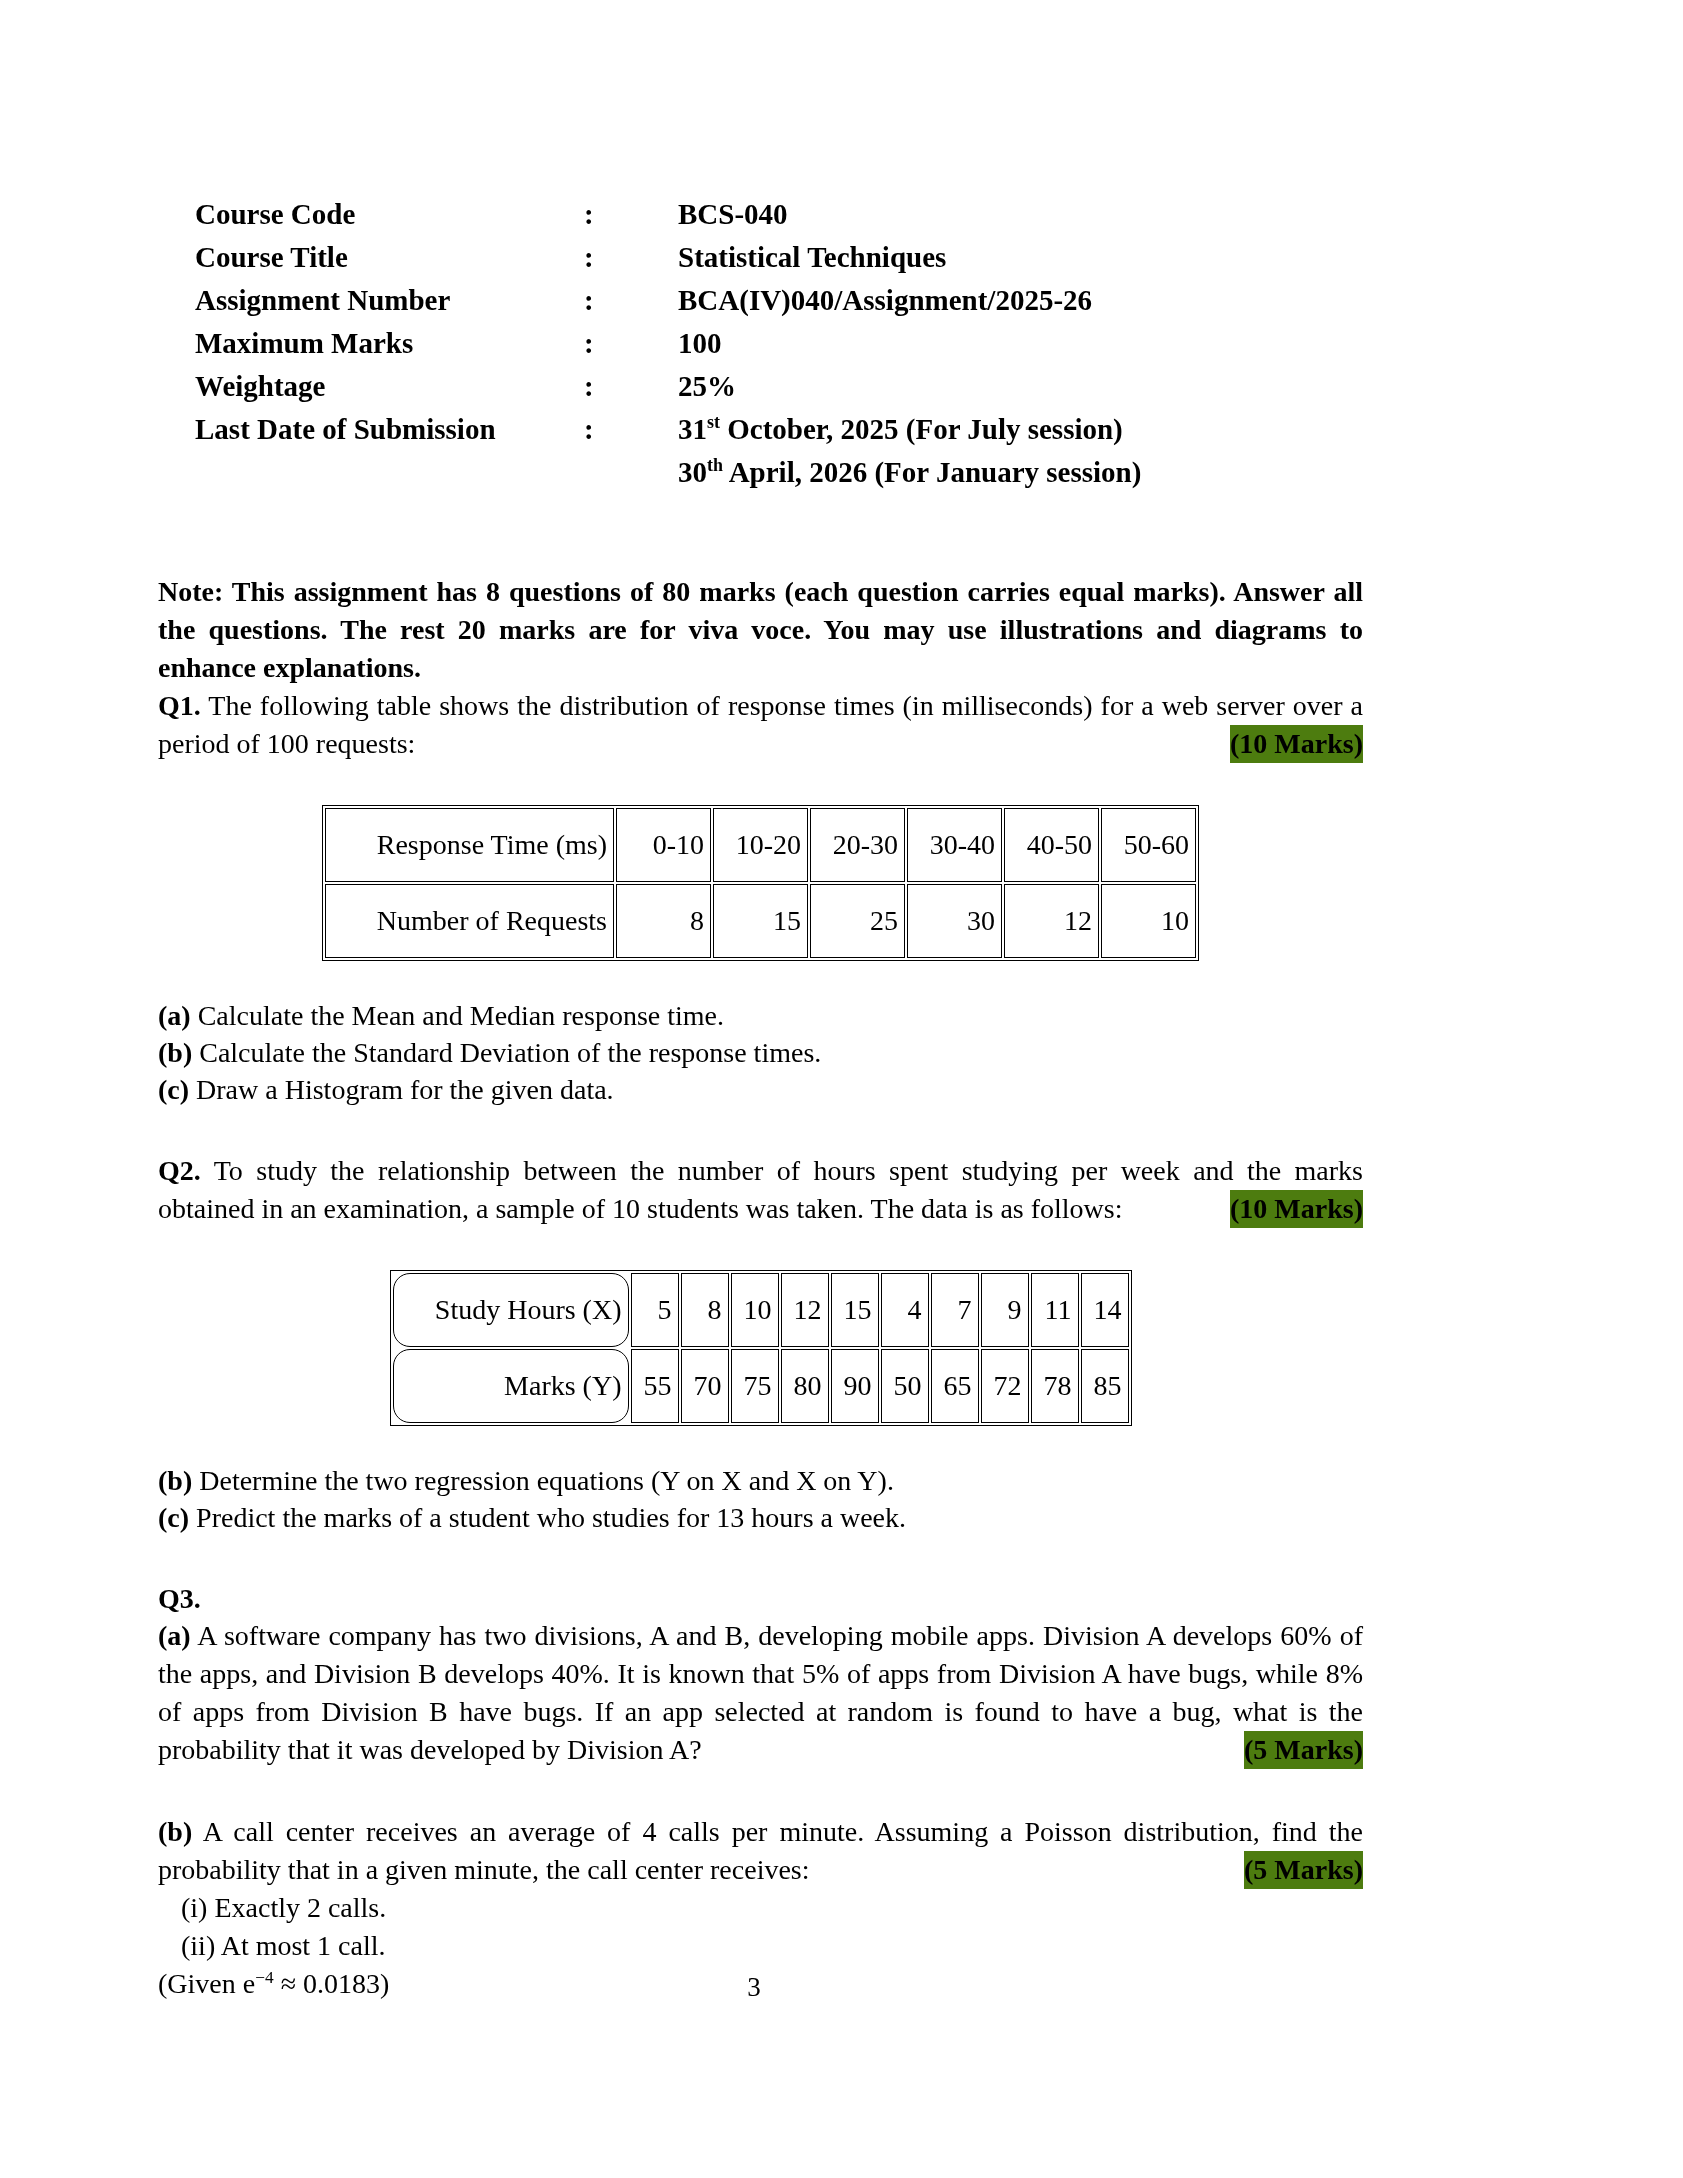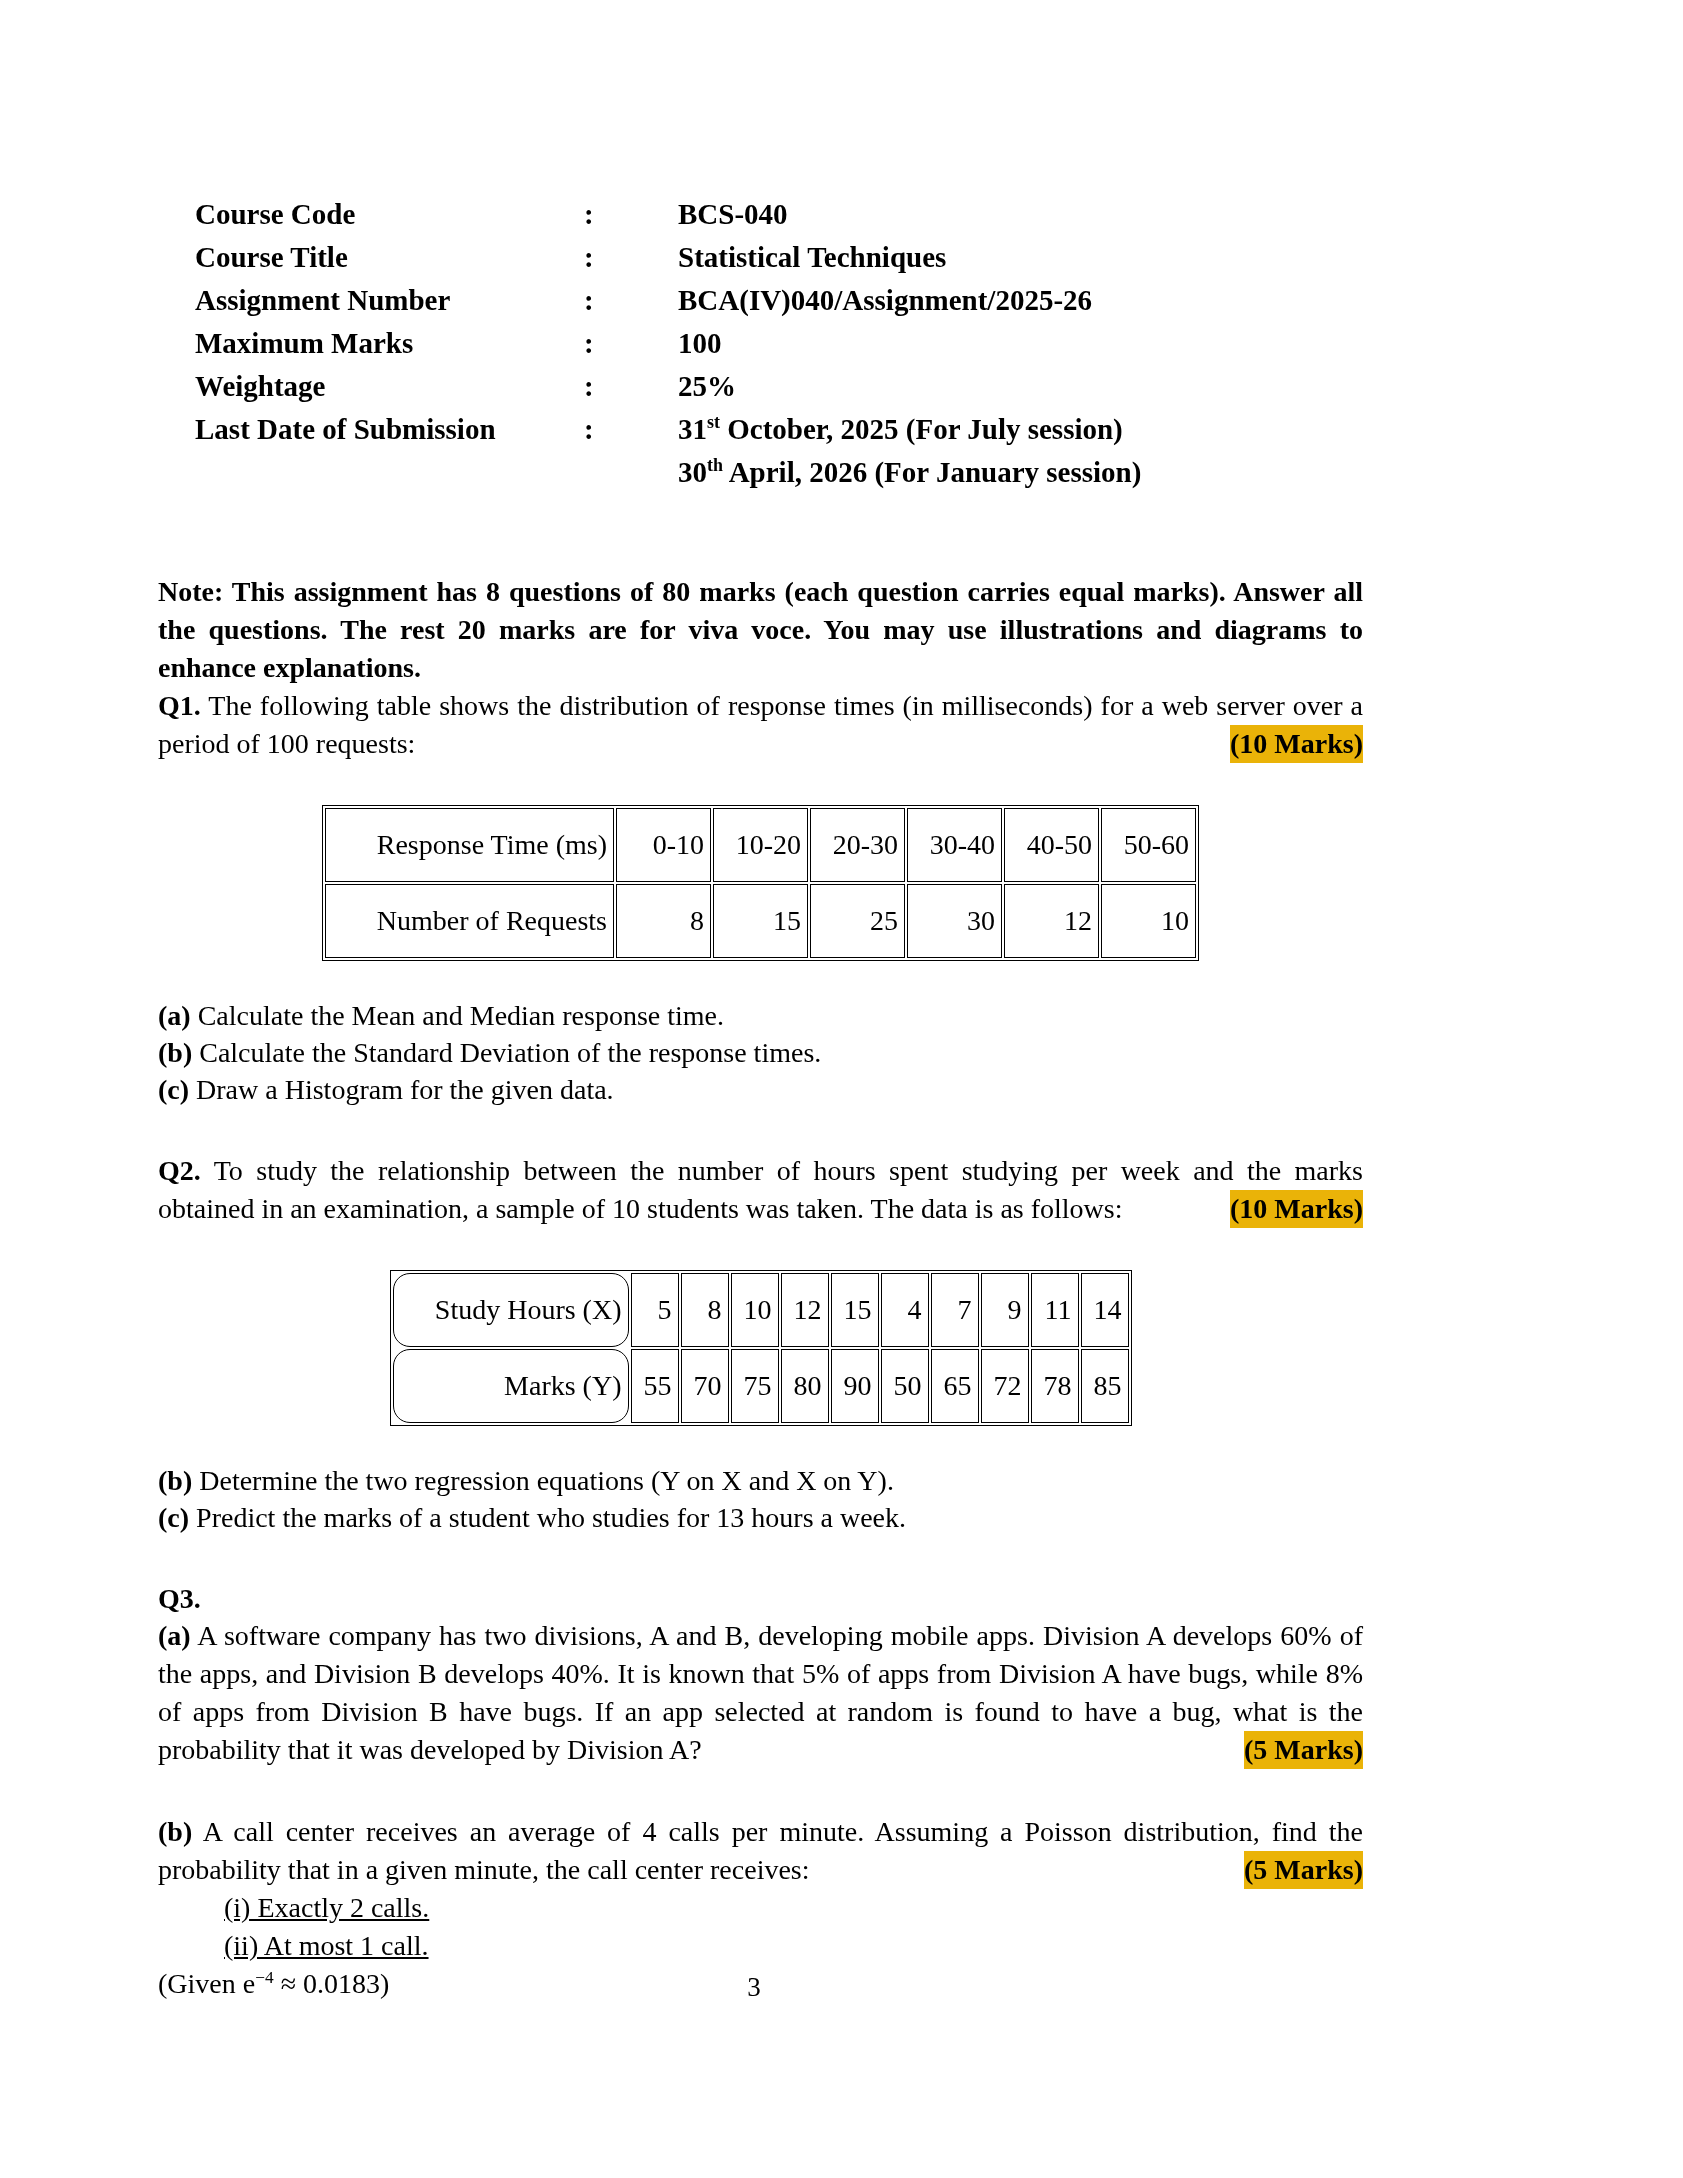--- a/index.html
+++ b/index.html
@@ -28,21 +28,21 @@
     line-height: 38px;
     position: relative;
   }
   .b { font-weight: bold; }
   .note { font-weight: bold; margin-bottom: 50px; }
   .marks {
     position: absolute;
     right: 0;
     bottom: 0;
     font-weight: bold;
-    background: #eab308;
+    background: #4d7c0f;
   }
   
   table.data-table {
     border-collapse: separate;
     border-spacing: 2px;
     border: 1px solid #000;
     margin: 42px auto 36px auto;
     font-size: 28px;
   }
   table.data-table td {
@@ -52,21 +52,21 @@
     white-space: nowrap;
   }
   table.q1 td.head-col { width: 275px; }
   table.q1 td.num-col { width: 81px; }
   table.q2 td.head-col { width: 222px; border-radius: 17px; }
   table.q2 td.num-col { width: 34px; }
   
   .parts { margin-bottom: 44px; }
   .part-line { line-height: 37px; }
   .spacer-lg { height: 44px; }
-  .sub-items { margin-left: 66px; line-height: 38px; text-decoration: underline; }
+  .sub-items { margin-left: 23px; line-height: 38px; }
   .given-line { line-height: 38px; }
   .page-number {
     position: absolute;
     left: 0;
     right: 0;
     top: 1972px;
     text-align: center;
     font-size: 27px;
   }
 </style>

